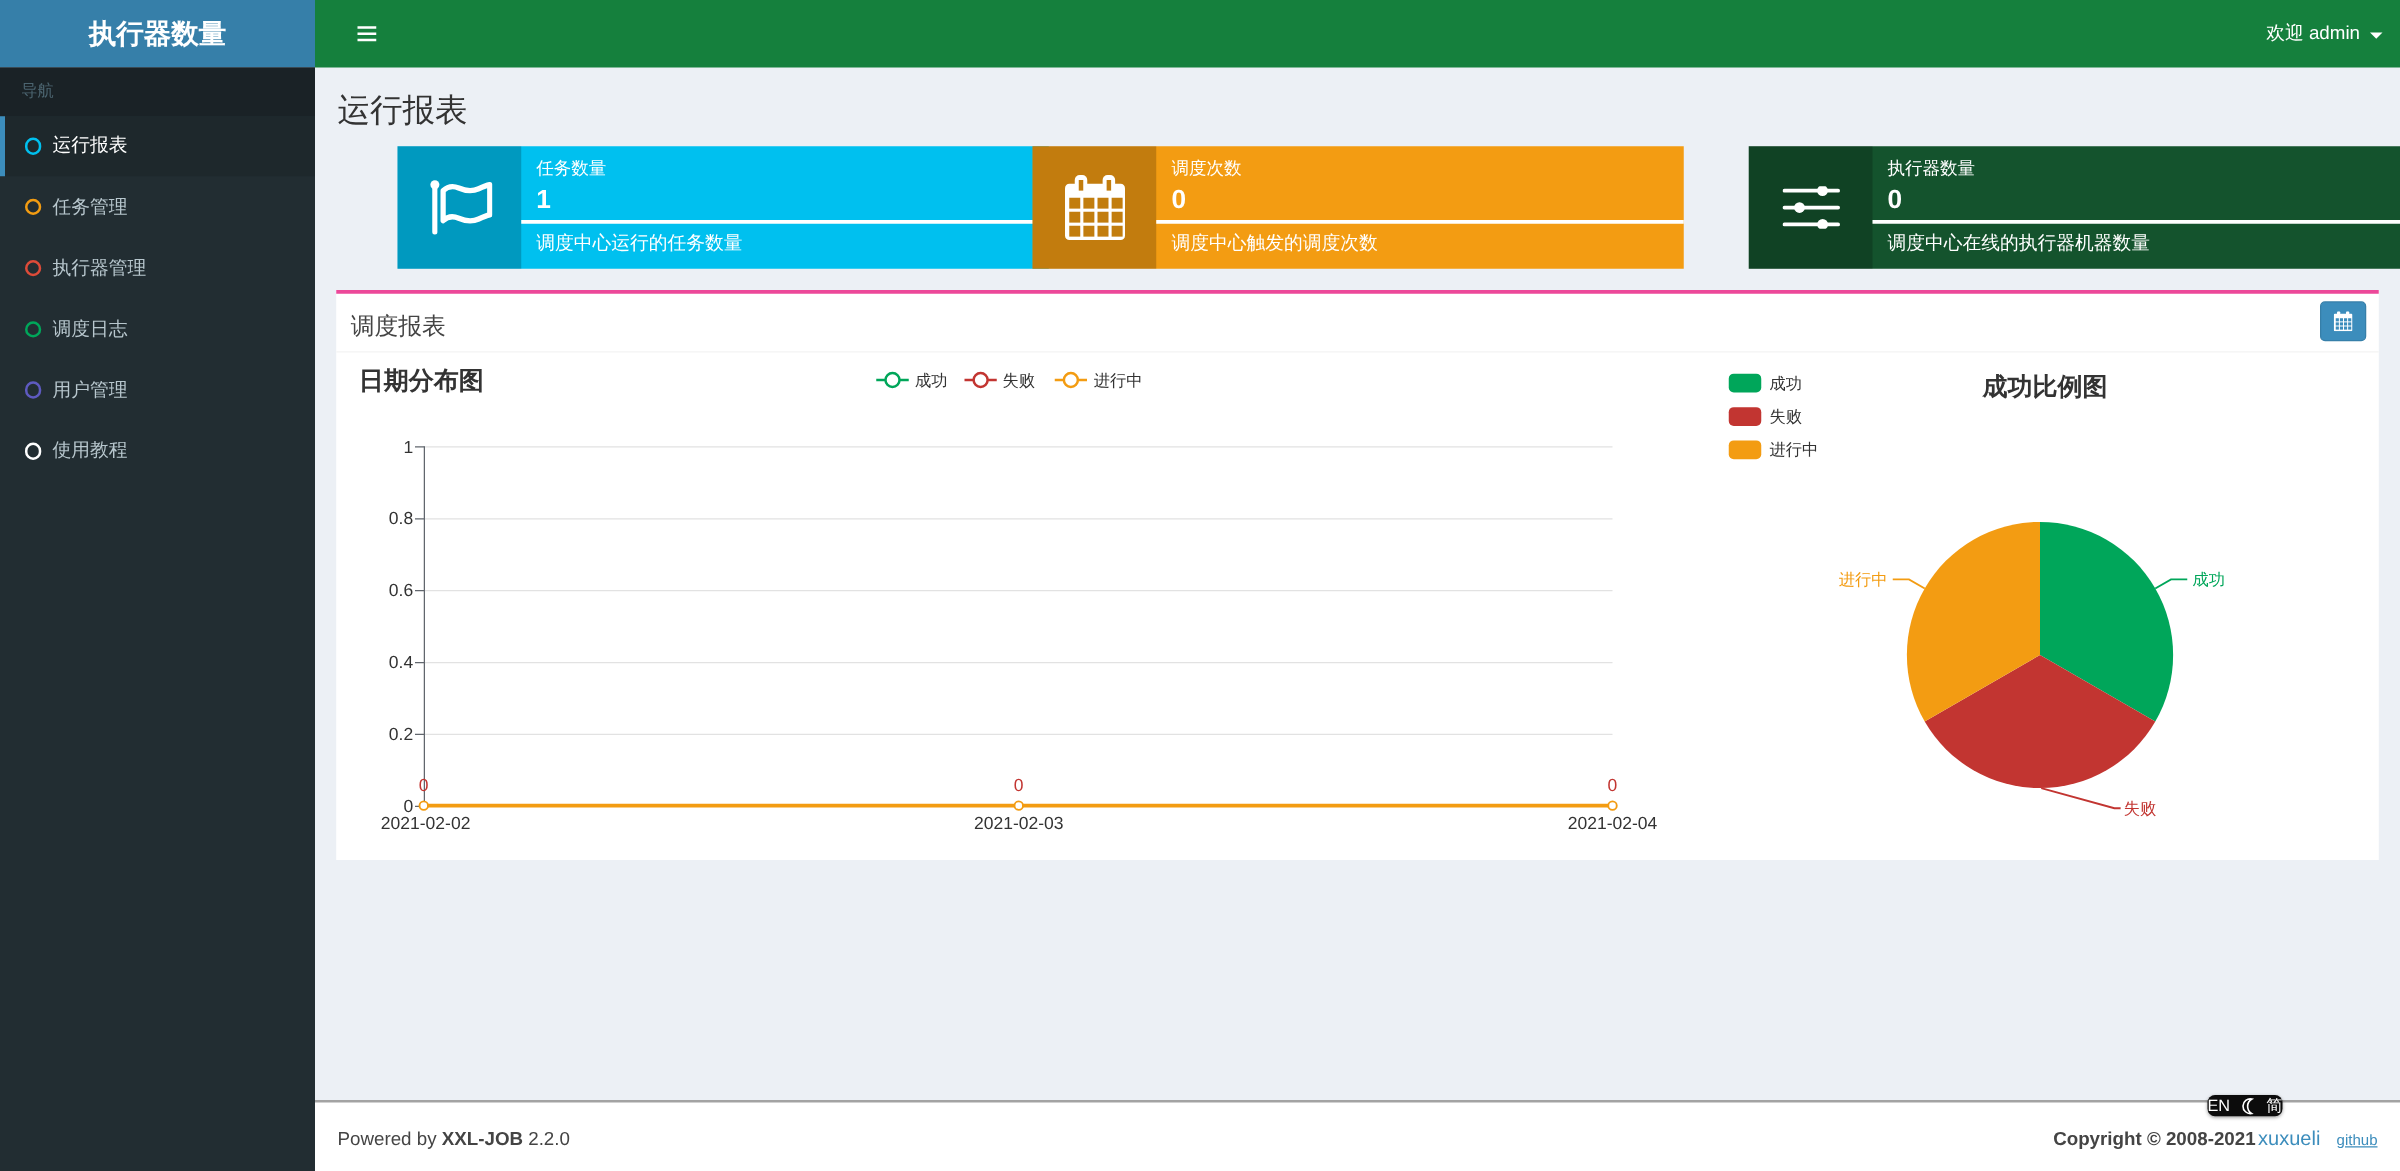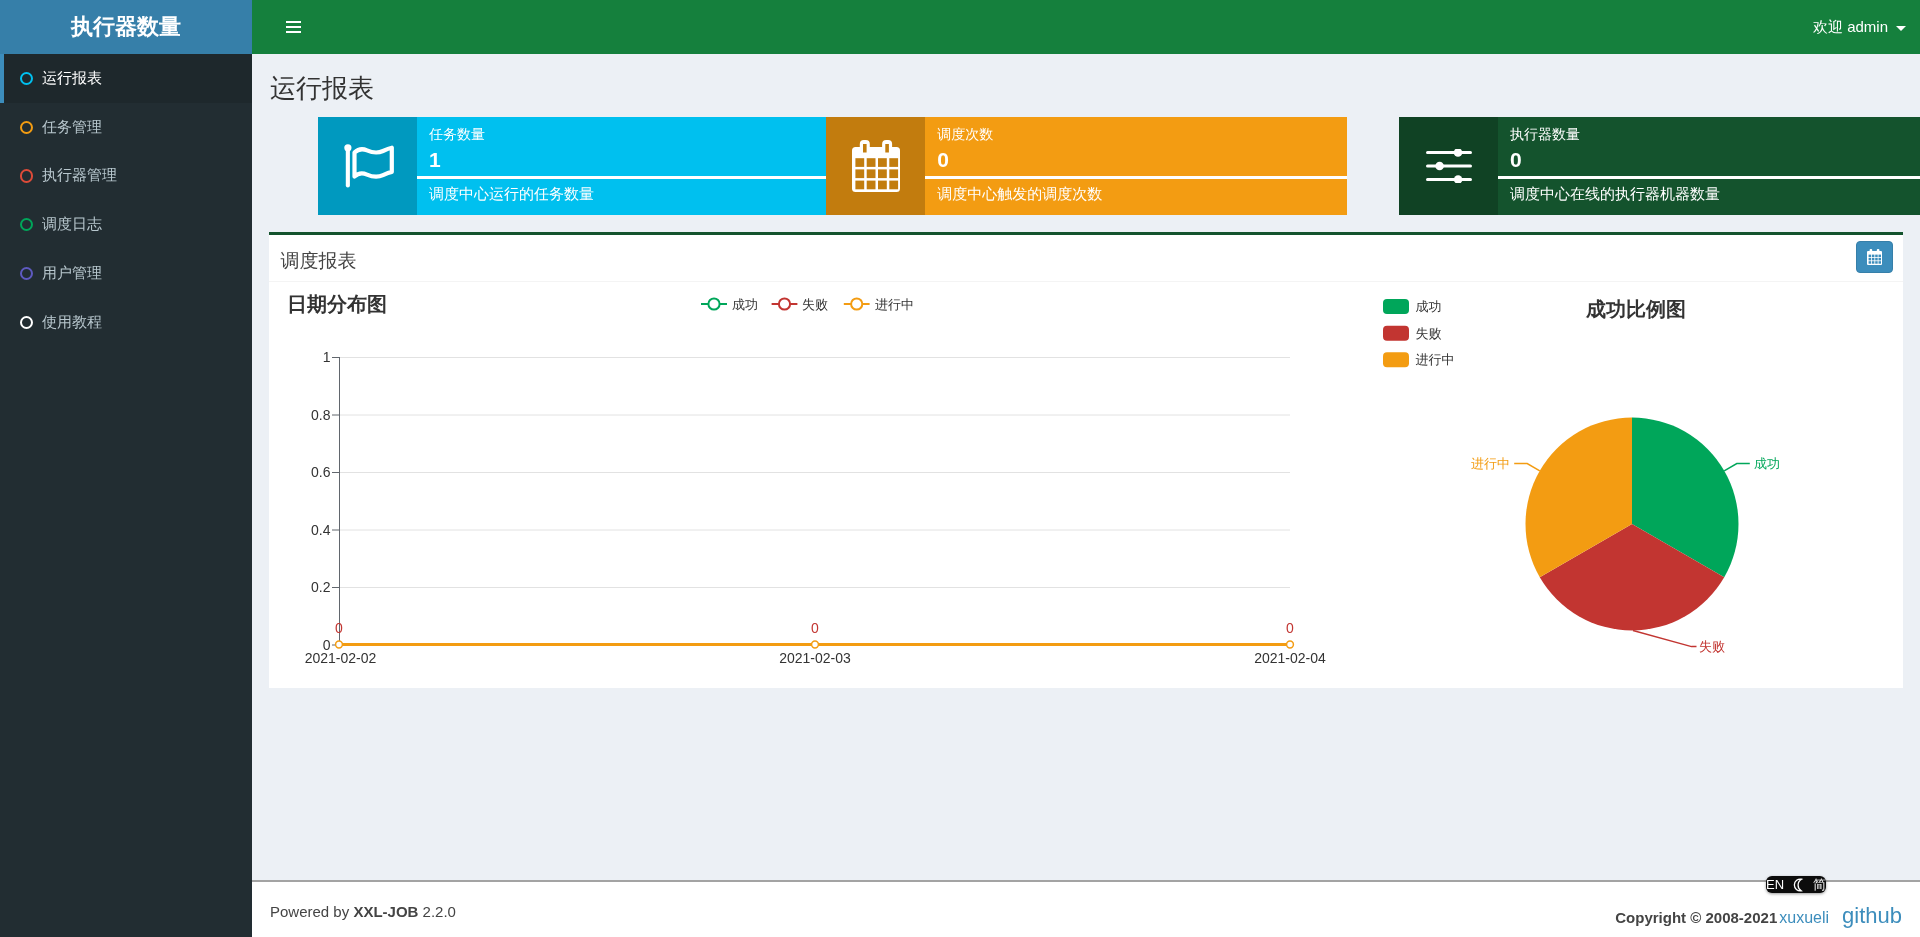--- a/index.html
+++ b/index.html
@@ -34,21 +34,21 @@
   .ib { top:117px; width:521px; height:98px; color:#fff; }
   .ib .icon { position:absolute; left:0; top:0; width:99px; height:98px; background:rgba(0,0,0,0.2); }
   .ib .icon svg { position:absolute; left:50%; top:50%; transform:translate(-50%,-50%); }
   .ib .t1 { position:absolute; left:111px; top:9px; font-size:14px; }
   .ib .t2 { position:absolute; left:111px; top:31px; font-size:21px; font-weight:bold; }
   .ib .bar { position:absolute; left:99px; right:0; top:58.5px; height:3px; background:#fff; }
   .ib .t3 { position:absolute; left:111px; top:68px; font-size:15px; }
 
   
   #panel { left:269px; top:231.6px; width:1634px; height:456.4px; background:#fff;
-           border-top:3px solid #14532d; }
+           border-top:3px solid #ec4899; }
   #panel-title { position:absolute; left:11.6px; top:13px; font-size:19px; color:#444; }
   #cal-btn { position:absolute; right:10px; top:6.3px; width:37px; height:32px;
              background:#3c8dbc; border:1px solid #367fa9; border-radius:4px; }
   #panel-hr { position:absolute; left:0; top:46px; width:100%; height:1px; background:#f4f4f4; }
 
   
   #footer { left:252px; top:880px; width:1668px; height:57px; background:#fff;
             border-top:2px solid #a3a3a3; color:#444; font-size:15px; }
   #footer .left { position:absolute; left:18px; top:21px; }
   #footer .right { position:absolute; right:18px; top:21px; }
@@ -68,20 +68,21 @@
         <div></div>
         <div></div>
         <div></div>
       </div>
     <div id="welcome" class="abs">欢迎 admin</div>
     <div id="caret" class="abs"></div>
   </div>
   <div id="logo" class="abs">执行器数量</div>
 
   <div id="sidebar" class="abs">
+    <div class="nav-head">导航</div>
     <div class="mi active"><span class="ci" style="border-color:#00c0ef"></span>运行报表</div>
     <div class="mi"><span class="ci" style="border-color:#f39c12"></span>任务管理</div>
     <div class="mi"><span class="ci" style="border-color:#dd4b39"></span>执行器管理</div>
     <div class="mi"><span class="ci" style="border-color:#00a65a"></span>调度日志</div>
     <div class="mi"><span class="ci" style="border-color:#5e5ac0"></span>用户管理</div>
     <div class="mi"><span class="ci" style="border-color:#ffffff"></span>使用教程</div>
   </div>
 
   <div id="h1" class="abs">运行报表</div>
 
@@ -250,21 +251,21 @@
       <text x="374" y="187" font-size="13" fill="#00a65a">成功</text>
       <polyline points="253,349.5 311.5,365.6 316.5,365.6" fill="none" stroke="#c23531" stroke-width="1.5"></polyline>
       <text x="319" y="370.1" font-size="13" fill="#c23531">失败</text>
       <polyline points="159.8,189.8 147.2,182.5 134.2,182.5" fill="none" stroke="#f39c12" stroke-width="1.5"></polyline>
       <text x="130" y="187" font-size="13" fill="#f39c12" text-anchor="end">进行中</text>
     </svg>
   </div>
 
   <div id="footer" class="abs">
     <span class="left">Powered by <b>XXL-JOB</b> 2.2.0</span>
-    <span class="right"><b>Copyright © 2008-2021</b><a style="margin-left:2px;font-size:16px;">xuxueli</a><a style="margin-left:13px;font-size:22px;">github</a></span>
+    <span class="right"><b>Copyright © 2008-2021</b><a style="margin-left:2px;font-size:16px;">xuxueli</a><a style="margin-left:13px;font-size:12px;text-decoration:underline;">github</a></span>
   </div>
 
   <div id="ime" class="abs">
       <span>EN</span>
       <svg width="13" height="14" viewBox="0 0 13 14" style="margin:0 4px;">
         <path d="M9.5,1.2 A5.9,5.9 0 1 0 9.2,12.8 A6.8,6.8 0 0 1 9.5,1.2 Z" fill="none" stroke="#fff" stroke-width="1.3"></path>
       </svg>
       <span>简</span>
     </div>
 

